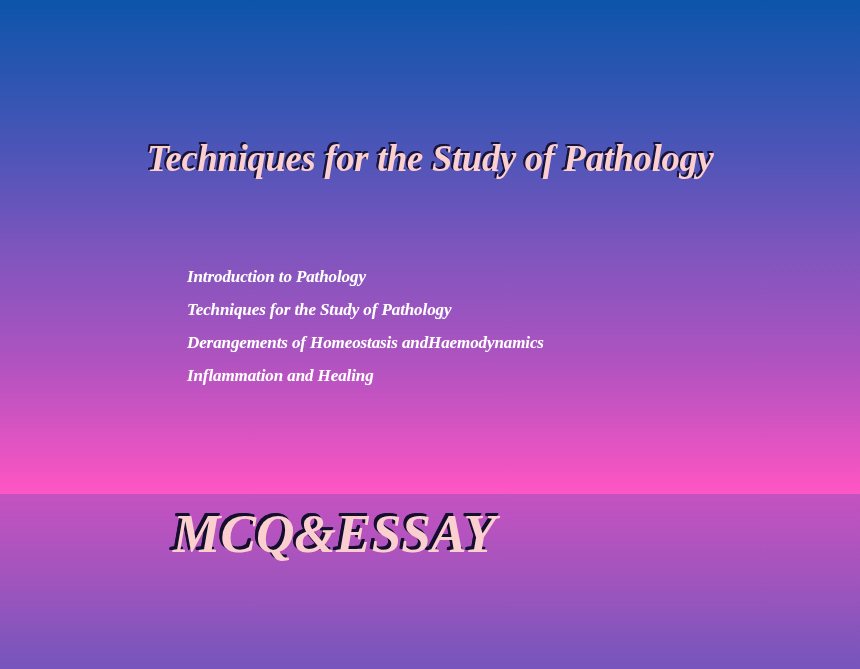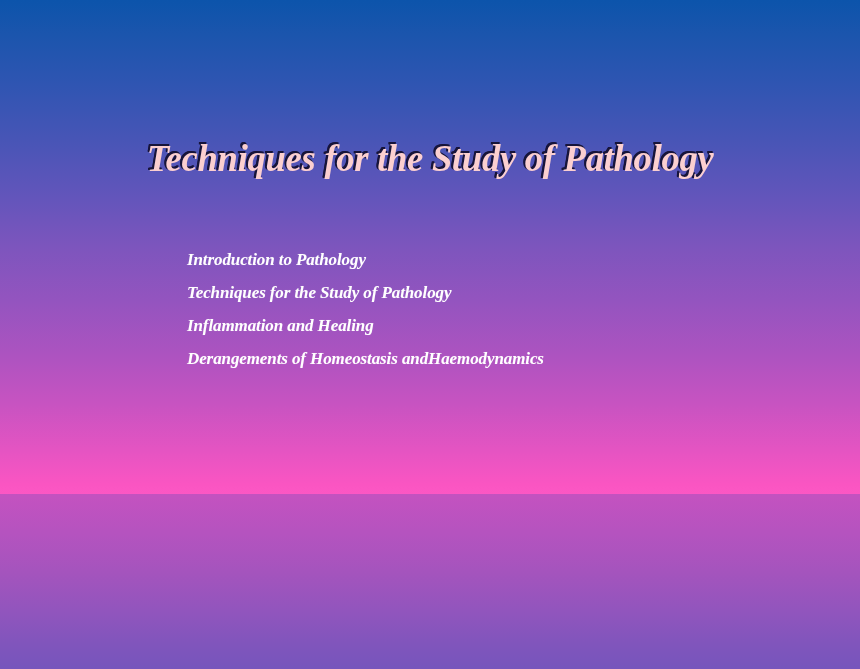--- a/index.html
+++ b/index.html
@@ -76,21 +76,21 @@
        -2px -2px 0 #17143a,
        -2px -1px 0 #17143a,
        -1px -2px 0 #17143a;
     white-space: nowrap;
     transform: scaleX(0.99);
   }
 
   
   #topic-list {
     position: absolute;
-    top: 243px;
+    top: 260px;
     left: 187px;
     margin: 0;
     padding: 0;
     list-style: none;
   }
   #topic-list li {
     font-size: 17px;
     font-weight: bold;
     font-style: italic;
     color: #ffffff;
@@ -132,18 +132,21 @@
   <div class="bg-layer" id="bg-upper"></div>
   <div class="bg-layer" id="bg-lower"></div>
 
   <div id="title-block">
     <span id="slide-title">Techniques for the Study of Pathology</span>
   </div>
 
   <ul id="topic-list">
     <li>Introduction to Pathology</li>
     <li>Techniques for the Study of Pathology</li>
+    <li>Derangements of Homeostasis andHaemodynamics</li>
     <li>Inflammation and Healing</li>
-    <li>Derangements of Homeostasis andHaemodynamics</li>
   </ul>
 
+  <div id="footer-block">
+    <span id="footer-text">MCQ&amp;ESSAY</span>
+  </div>
 
 </div>
 
 </body></html>

